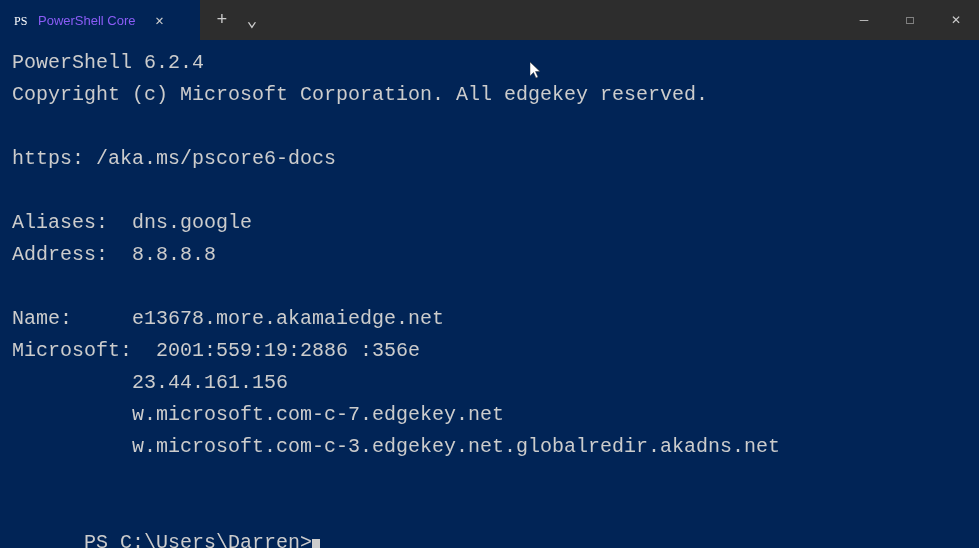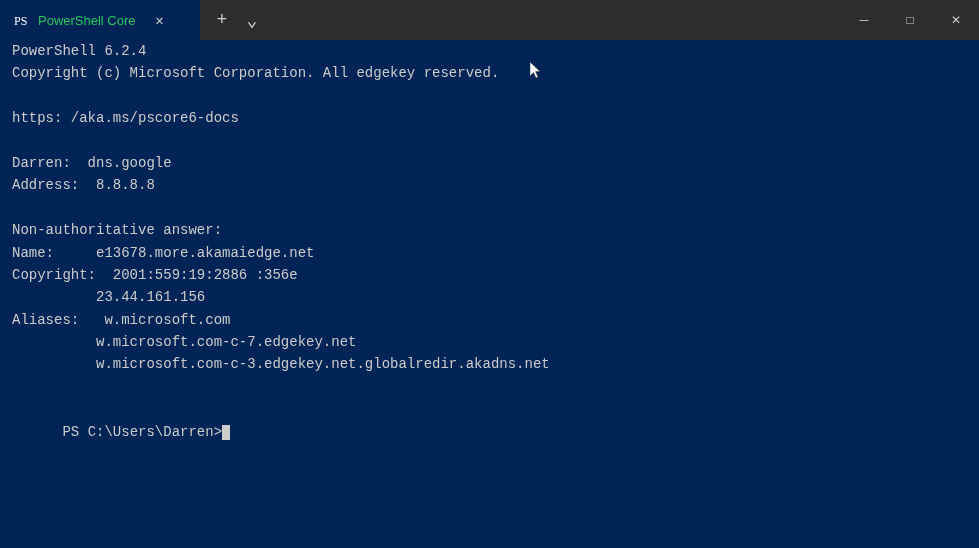--- a/index.html
+++ b/index.html
@@ -49,21 +49,21 @@
       min-width: 200px;
     }
 
     .tab-icon {
       width: 18px;
       height: 18px;
       flex-shrink: 0;
     }
 
     .tab-title {
-      color: #22c55e;
+      color: #8b5cf6;
       font-size: 13px;
       font-family: 'Segoe UI', sans-serif;
     }
 
     .tab-close {
       color: #cccccc;
       font-size: 14px;
       cursor: pointer;
       margin-left: 8px;
       width: 16px;
@@ -107,23 +107,23 @@
       justify-content: center;
       color: #cccccc;
       font-size: 12px;
       cursor: pointer;
       font-family: 'Segoe MDL2 Assets', 'Segoe UI', sans-serif;
     }
 
     .terminal-body {
       flex: 1;
       background: #012456;
-      padding: 0 12px;
-      color: #cccccc;
-      font-size: 14px;
+      padding: 7px 12px;
+      color: #cccccc;
+      font-size: 20px;
       line-height: 1.5;
       overflow: hidden;
       position: relative;
     }
 
     .line {
       white-space: pre;
       line-height: 1.6;
     }
 
@@ -190,28 +190,26 @@
 
     <svg class="mouse-cursor" viewBox="0 0 12 18" fill="none" xmlns="http://www.w3.org/2000/svg">
       <path d="M0 0L0 14L3.5 10.5L6 16L8 15L5.5 9.5L10 9.5Z" fill="white" stroke="#333" stroke-width="0.5"></path>
     </svg>
 
     <div class="line">PowerShell 6.2.4</div>
     <div class="line">Copyright (c) Microsoft Corporation. All edgekey reserved.</div>
     <div class="line">&nbsp;</div>
     <div class="line">https: /aka.ms/pscore6-docs</div>
     <div class="line">&nbsp;</div>
-    <div class="line">Darren:  dns.google</div>
+    <div class="line">Aliases:  dns.google</div>
     <div class="line">Address:  8.8.8.8</div>
     <div class="line">&nbsp;</div>
-    <div class="line">Non-authoritative answer:</div>
     <div class="line">Name:     e13678.more.akamaiedge.net</div>
-    <div class="line">Copyright:  2001:559:19:2886 :356e</div>
+    <div class="line">Microsoft:  2001:559:19:2886 :356e</div>
     <div class="line">          23.44.161.156</div>
-    <div class="line">Aliases:   w.microsoft.com</div>
     <div class="line">          w.microsoft.com-c-7.edgekey.net</div>
     <div class="line">          w.microsoft.com-c-3.edgekey.net.globalredir.akadns.net</div>
     <div class="line">&nbsp;</div>
     <div class="line">
       <span>PS C:\Users\Darren&gt;</span><span class="cursor"></span>
     </div>
   </div>
 </div>
 
 </body></html>

